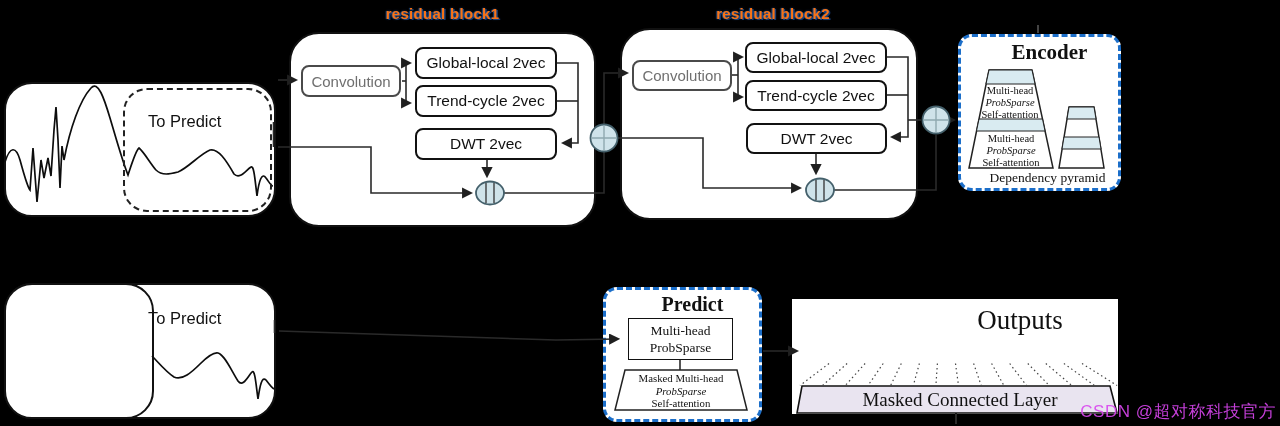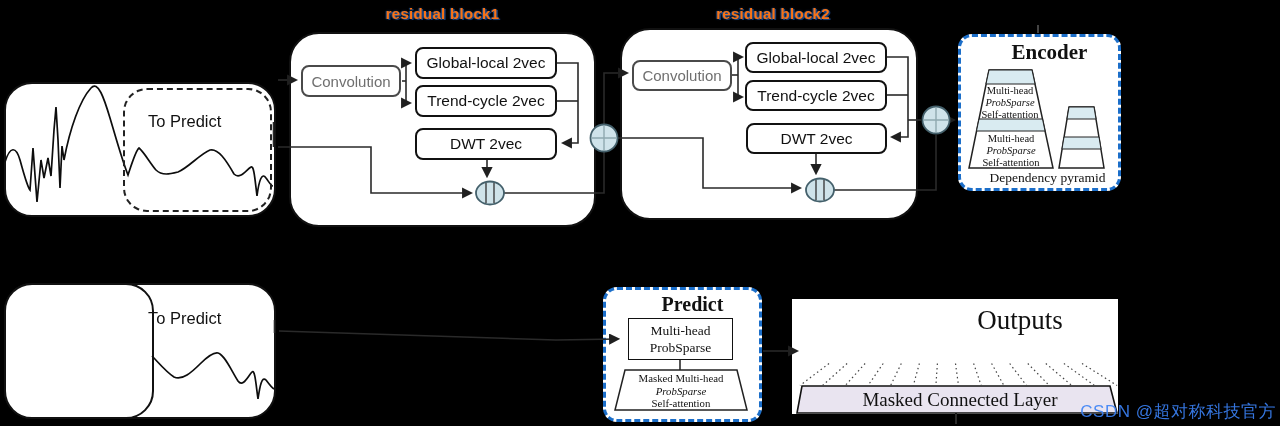--- a/index.html
+++ b/index.html
@@ -30,21 +30,21 @@
   .serif{font-family:"Liberation Serif",serif;}
   .enc-title{font-size:21px;font-weight:bold;}
   .dec-title{font-size:20px;font-weight:bold;}
   .enc-text span{display:block;line-height:11.8px;font-size:10.5px;text-align:center;}
   .masked-text span{display:block;line-height:12.5px;font-size:10.8px;text-align:center;}
   .ps{font-style:italic;}
   .mha-text{font-size:13.5px;line-height:17px;text-align:center;}
   .outputs-title{font-size:27px;text-align:center;}
   .fc-label{font-size:19px;text-align:center;}
   .topredict{font-size:16.5px;text-align:left;}
-  #watermark{color:#3b82f6;opacity:.9;font-size:17px;letter-spacing:.5px;}
+  #watermark{color:#d946ef;opacity:.9;font-size:17px;letter-spacing:.5px;}
 
   
   #cells-row{display:flex;gap:1.5px;background:#111;padding:1.5px;box-sizing:border-box;}
   #cells-row .cell{flex:1;background:#fff;}
 
   
   .wire{stroke:#2a2a2a;stroke-width:1.6;fill:none;}
   .wave{stroke:#0d0d0d;stroke-width:1.7;fill:none;}
   #fan line{stroke:#444;stroke-width:1.2;stroke-dasharray:1.5 3;}
   .trap{fill:#fff;stroke:#222;stroke-width:1.5;}

